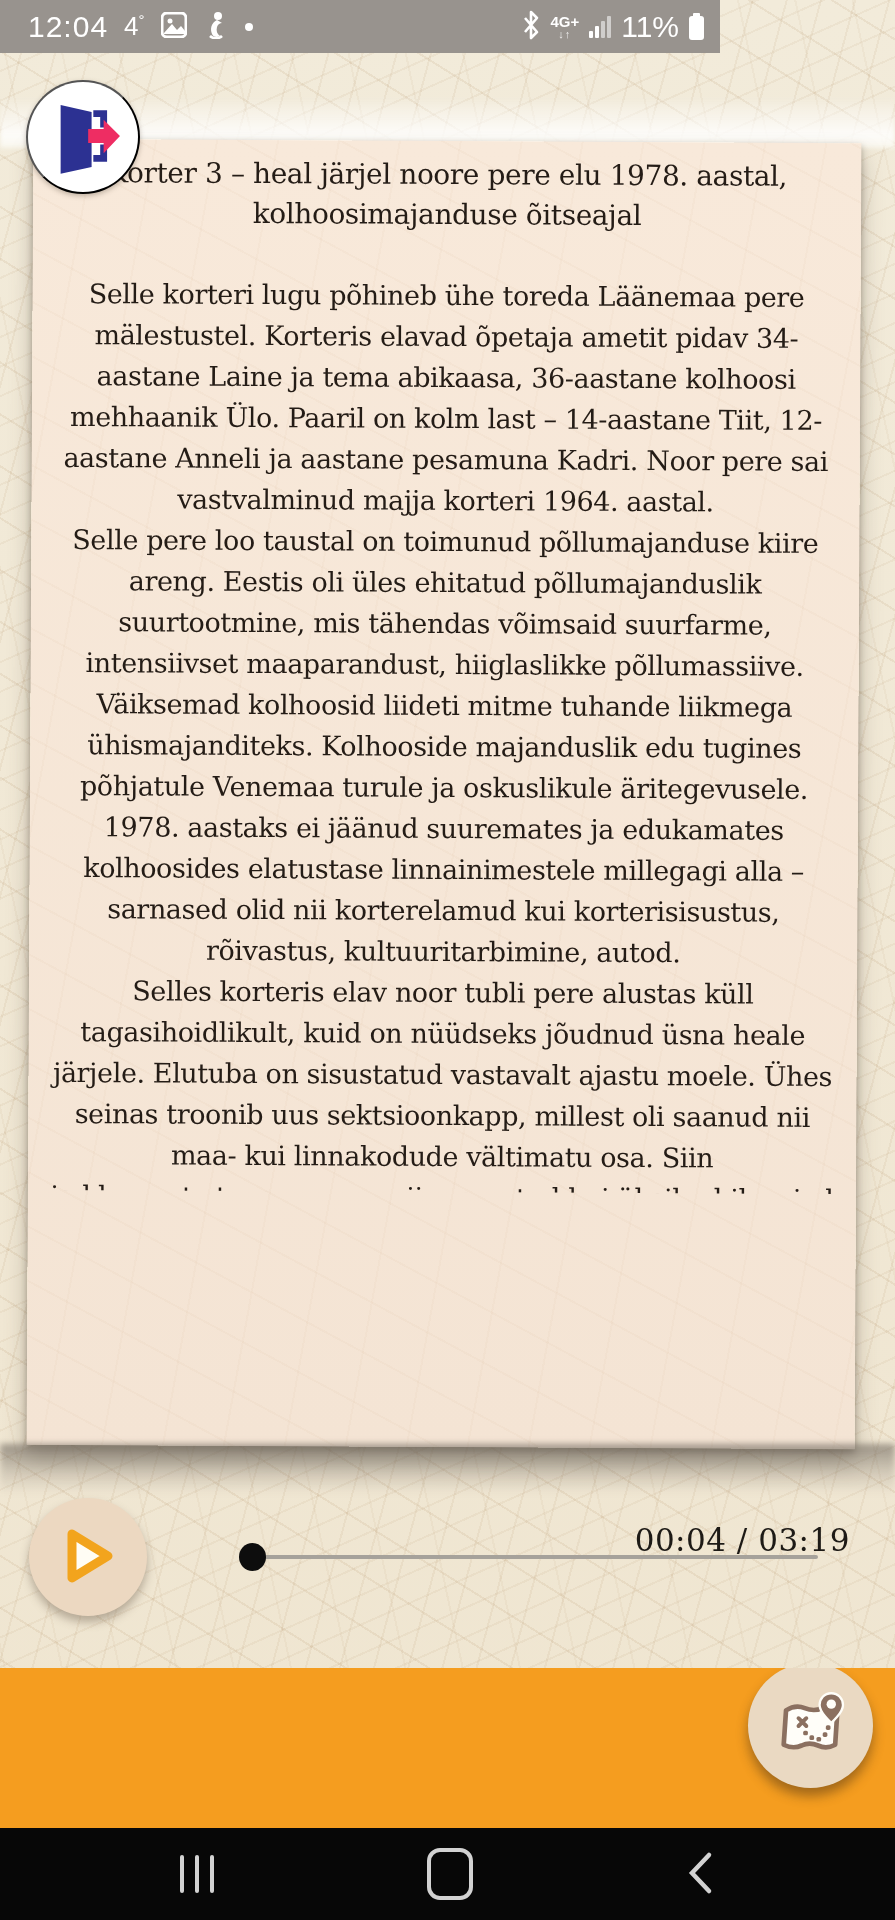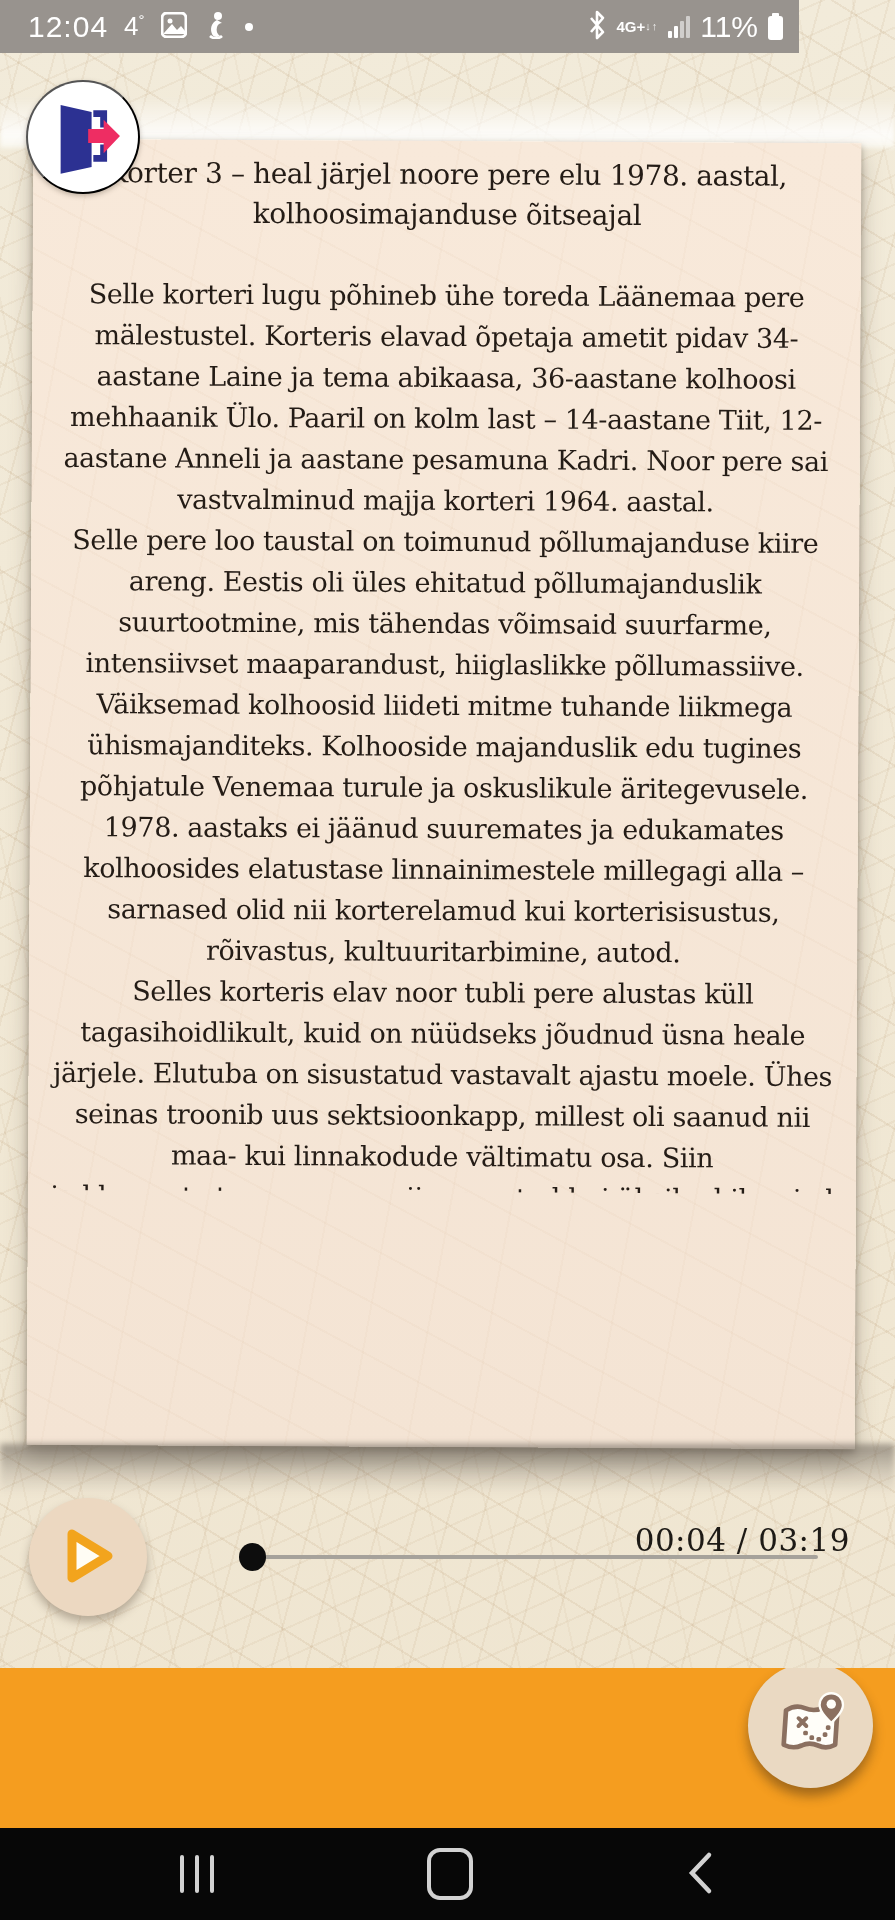--- a/index.html
+++ b/index.html
@@ -8,31 +8,31 @@
     font-family:"DejaVu Serif", serif;
     background:
       repeating-linear-gradient(105deg, rgba(176,140,96,.10) 0 2px, transparent 2px 33px),
       repeating-linear-gradient(32deg,  rgba(176,140,96,.13) 0 2px, transparent 2px 44px),
       repeating-linear-gradient(-24deg, rgba(176,140,96,.09) 0 2px, transparent 2px 27px),
       repeating-linear-gradient(78deg,  rgba(176,140,96,.07) 0 2px, transparent 2px 56px),
       linear-gradient(#f2ebda,#efe5d0);
   }
   
   .status-bar{
-    position:absolute;left:0;top:0;width:799px;height:53px;
+    position:absolute;left:0;top:0;width:720px;height:53px;
     background:#98938e;color:#fff;display:flex;align-items:center;
     font-family:"Liberation Sans", sans-serif;font-weight:300;
   }
   .sb-left{display:flex;align-items:center;gap:16px;padding-left:28px;flex:1;}
   .sb-right{display:flex;align-items:center;gap:10px;padding-right:16px;}
   .sb-time{font-size:30px;letter-spacing:1px;}
   .sb-temp{font-size:26px;}
   .sb-temp sup{font-size:15px;}
   .sb-batt-pct{font-size:30px;}
-  .net-stack{display:flex;flex-direction:row;align-items:center;line-height:1;}
+  .net-stack{display:flex;flex-direction:column;align-items:center;line-height:1;}
   .net-stack .g{font-size:15px;font-weight:700;}
   .net-stack .arrows{font-size:11px;opacity:.85;letter-spacing:1px;}
   .sig{display:flex;align-items:flex-end;gap:2px;height:22px;}
   .sig i{display:block;width:4px;background:#fff;border-radius:1px;}
   .battery{position:relative;width:15px;height:28px;display:flex;flex-direction:column;align-items:center;}
   .battery .cap{width:7px;height:3px;background:#fff;border-radius:1px 1px 0 0;}
   .battery .bodyb{width:15px;height:24px;border-radius:3px;background:#fff;}
   .dot-ic{width:8px;height:8px;border-radius:50%;background:#fff;}
   
   .glow-band{position:absolute;left:0;top:96px;width:895px;height:52px;

